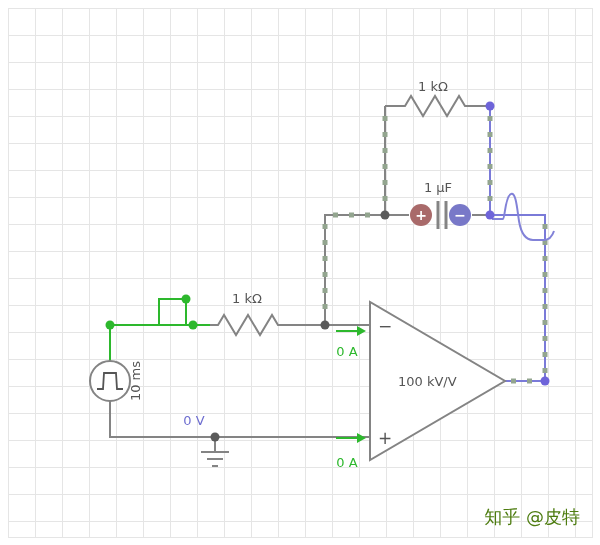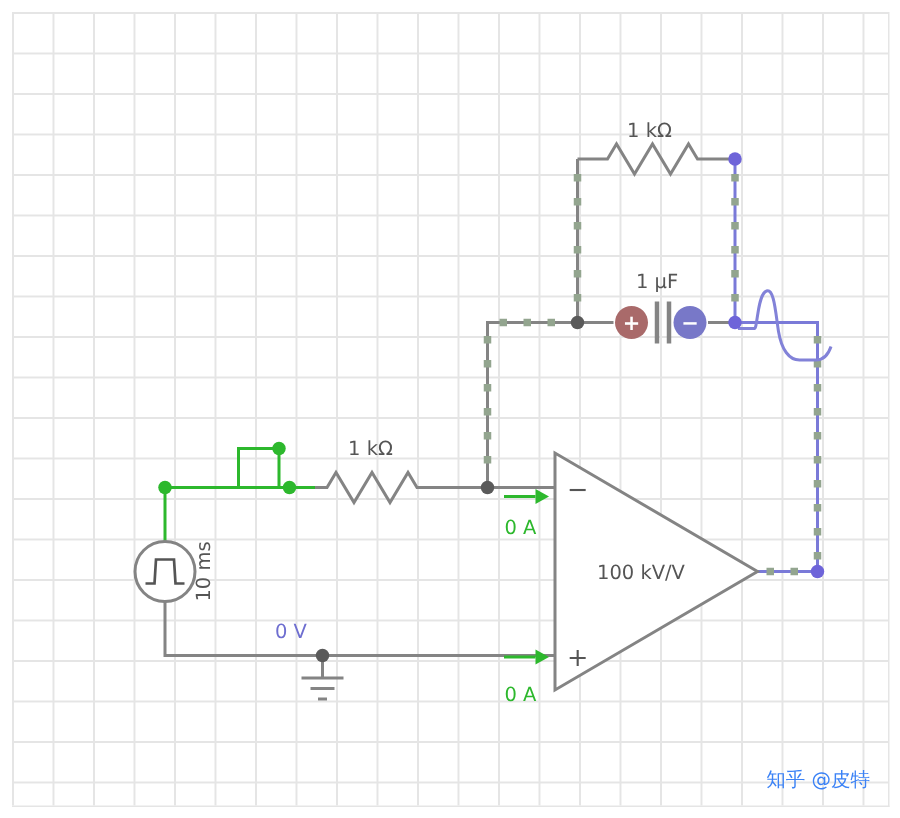--- a/index.html
+++ b/index.html
@@ -10,21 +10,21 @@
             linear-gradient(to right, #e5e5e5 1px, transparent 1px),
             linear-gradient(to bottom, #e5e5e5 1px, transparent 1px);
           background-size:27px 27px;
           border-right:1px solid #e5e5e5; border-bottom:1px solid #e5e5e5; }
   svg.circuit { position:absolute; left:0; top:0; }
   svg text { font-family:"DejaVu Sans", sans-serif; fill:#555; font-size:13px; }
   svg text.green { fill:#2db82d; }
   svg text.blue  { fill:#6e6ed0; }
   svg text.sign  { font-size:17px; }
   svg text.capsign { fill:#fff; font-size:14px; font-weight:bold; }
-  .watermark { position:absolute; right:20px; bottom:16px; font-size:13px; color:#3b82f6;margin-top:20px; }
+  .watermark { position:absolute; right:20px; bottom:16px; font-size:18px; color:#4d7c0f;margin-top:20px; }
 </style>
 </head>
 <body>
 
 <div class="canvas">
   <div class="grid"></div>
 
   <svg class="circuit" width="600" height="545" viewBox="0 0 600 545">
 
     <g stroke="#848484" stroke-width="2" fill="none">

